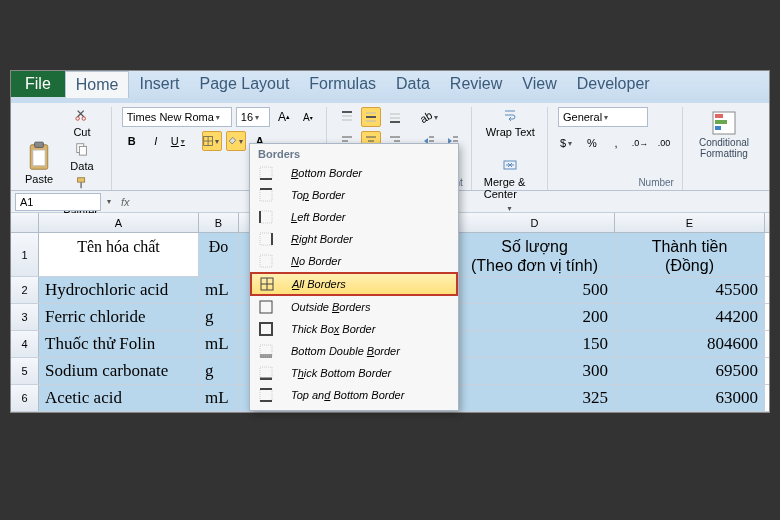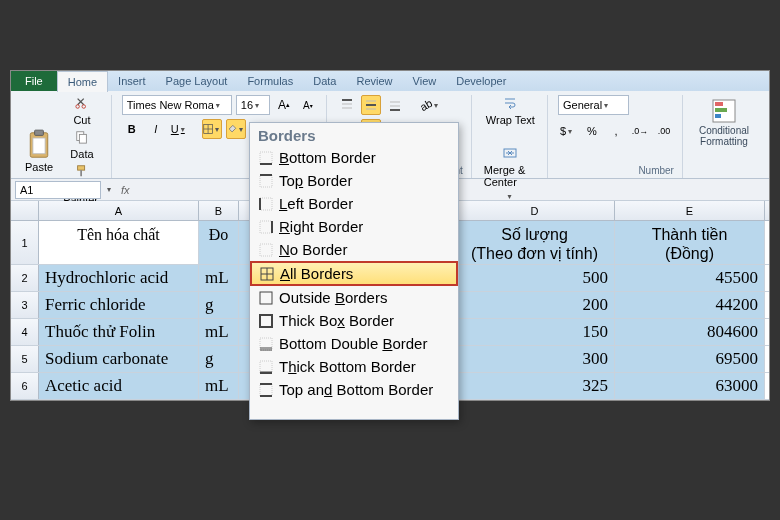--- a/index.html
+++ b/index.html
@@ -1,20 +1,20 @@
 <!DOCTYPE html>
 <html><head>
 <meta charset="utf-8">
 <style>
 * { margin: 0; padding: 0; box-sizing: border-box; font-family: "Segoe UI", Tahoma, sans-serif; }
 body { background: #333; width: 780px; height: 520px; overflow: hidden; }
 .app-window { background: #fff; margin: 70px 10px 0 10px; border: 1px solid #888; position: relative; }
 
 
-.tabbar { background: linear-gradient(#d6e6f5, #c7dbee); display: flex; align-items: center; height: 20px; font-size: 11px; }
+.tabbar { background: linear-gradient(#d6e6f5, #c7dbee); display: flex; align-items: flex-start; height: 32px; font-size: 16px; }
 .file-tab { background: #1e6b3a; color: #fff; padding: 4px 14px; cursor: pointer; }
 .tab { padding: 4px 10px; color: #3b5b7a; cursor: pointer; }
 .tab.active { background: #f5f6f7; border: 1px solid #b6c5d6; border-bottom: none; }
 
 
 .ribbon { background: #eef2f6; border-bottom: 1px solid #b8c4d2; padding: 4px 6px 0 6px; display: flex; gap: 6px; font-size: 11px; height: 88px; }
 .rgroup { border-right: 1px solid #cdd6e1; padding: 0 8px 2px 4px; display: flex; flex-direction: column; justify-content: space-between; }
 .rgroup-label { text-align: right; color: #5a6e84; font-size: 10px; margin-top: 2px; }
 .rrow { display: flex; align-items: center; gap: 4px; }
 .icon-btn { width: 20px; height: 20px; display: inline-flex; align-items: center; justify-content: center; border: 1px solid transparent; border-radius: 2px; cursor: pointer; }
@@ -43,23 +43,23 @@
 .col-hdr { text-align: center; border-right: 1px solid #b1bcc9; line-height: 20px; cursor: pointer; }
 .cA { width: 160px; } .cB { width: 40px; } .cC { width: 216px; } .cD { width: 160px; } .cE { width: 150px; }
 .data-row { display: flex; border-bottom: 1px solid #c9d2dc; }
 .row-hdr { width: 28px; background: linear-gradient(#f4f7fb,#e3e9f1); border-right: 1px solid #b1bcc9; text-align: center; font-size: 11px; display: flex; align-items: center; justify-content: center; cursor: pointer; }
 .cell { border-right: 1px solid #c9d2dc; padding: 3px 6px; font-family: "Times New Roman", serif; font-size: 17px; background: #b9d7ec; overflow: hidden; white-space: nowrap; }
 .header-row .cell { background: #fff; text-align: center; line-height: 1.2; padding: 4px 2px; font-size: 16px; }
 .header-row .cell.cA { background: #fff; }
 .num { text-align: right; }
 
 
-.borders-menu { position: absolute; top: 51px; left: 238px; width: 210px; background: #f7f7f7; border: 1px solid #a9b6c6; box-shadow: 2px 3px 8px rgba(0,0,0,0.3); font-size: 15px; z-index: 50; padding-bottom: 18px; }
+.borders-menu { position: absolute; top: 72px; left: 238px; width: 210px; background: #f7f7f7; border: 1px solid #a9b6c6; box-shadow: 2px 3px 8px rgba(0,0,0,0.3); font-size: 11px; z-index: 50; padding-bottom: 4px; }
 .menu-title { padding: 4px 8px 2px 8px; color: #6a7a8c; font-weight: bold; }
-.menu-item { display: flex; align-items: center; gap: 5px; padding: 3px 8px; cursor: pointer; }
+.menu-item { display: flex; align-items: center; gap: 17px; padding: 3px 8px; cursor: pointer; font-style: italic; }
 .menu-item.highlighted { background: linear-gradient(#fff0b3,#ffe07a); border: 2px solid #c0392b; padding: 2px 7px; }
 .menu-icon { width: 16px; height: 16px; display: inline-flex; align-items: center; justify-content: center; }
 .menu-label .ul { text-decoration: underline; }
 
 .big-btn { display: flex; flex-direction: column; align-items: center; padding: 2px 6px; cursor: pointer; font-size: 10px; color: #3a4a5c; }
 .big-btn svg { width: 28px; height: 28px; }
 </style>
 </head>
 <body>
 
@@ -248,21 +248,21 @@
             </svg>
           <span>Merge &amp; Center</span>
             <span class="dd-arrow">▾</span>
         </div>
       </div>
       <div class="rgroup-label">&nbsp;</div>
     </div>
 
     <div class="rgroup">
       <div>
-        <div class="font-sel" style="width:71px">
+        <div class="font-sel" style="width:90px">
             <span>General</span>
             <span class="dd-arrow">▾</span>
           </div>
         <div class="rrow" style="margin-top:6px">
           <div class="icon-btn">$<span class="dd-arrow">▾</span></div>
           <div class="icon-btn">%</div>
           <div class="icon-btn">,</div>
           <div class="icon-btn" style="font-size:9px">.0→</div>
           <div class="icon-btn" style="font-size:9px">.00</div>
         </div>

